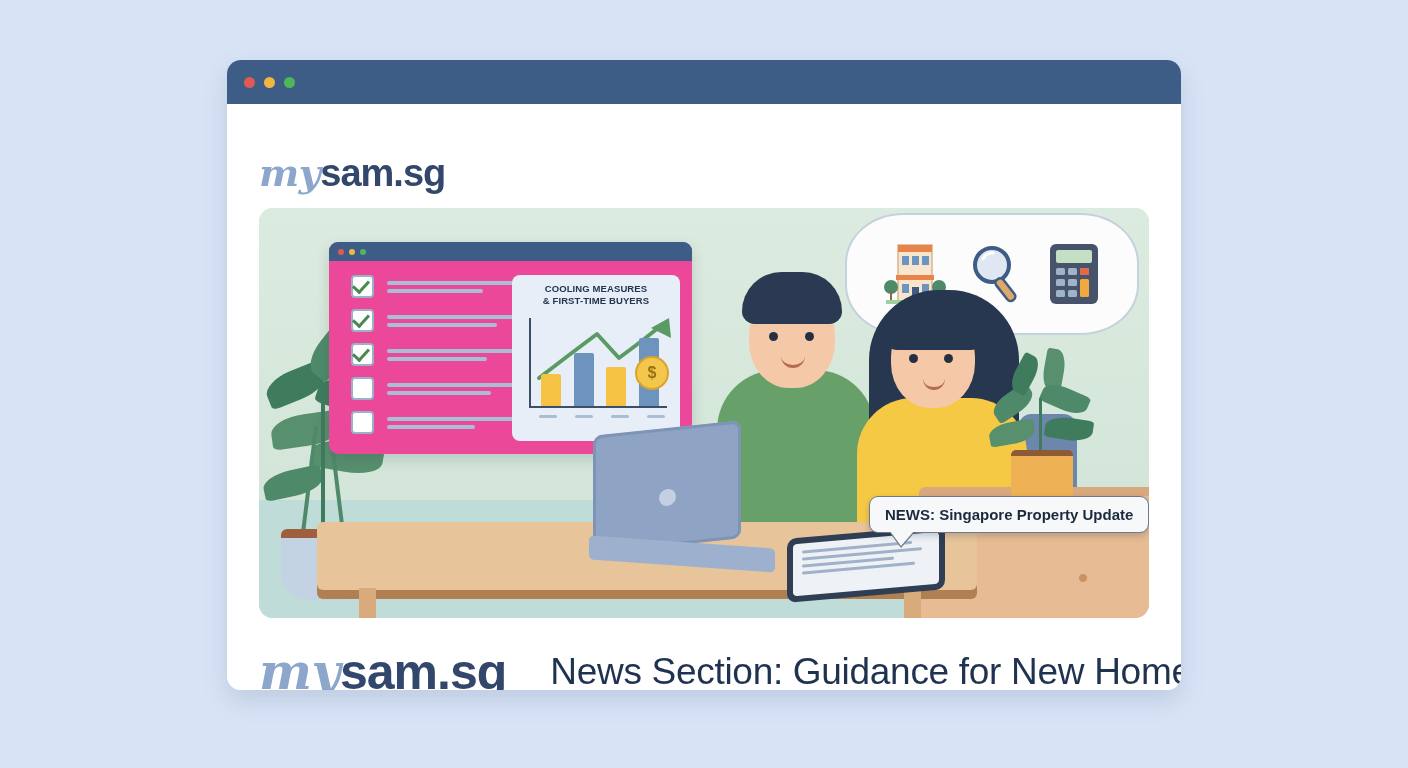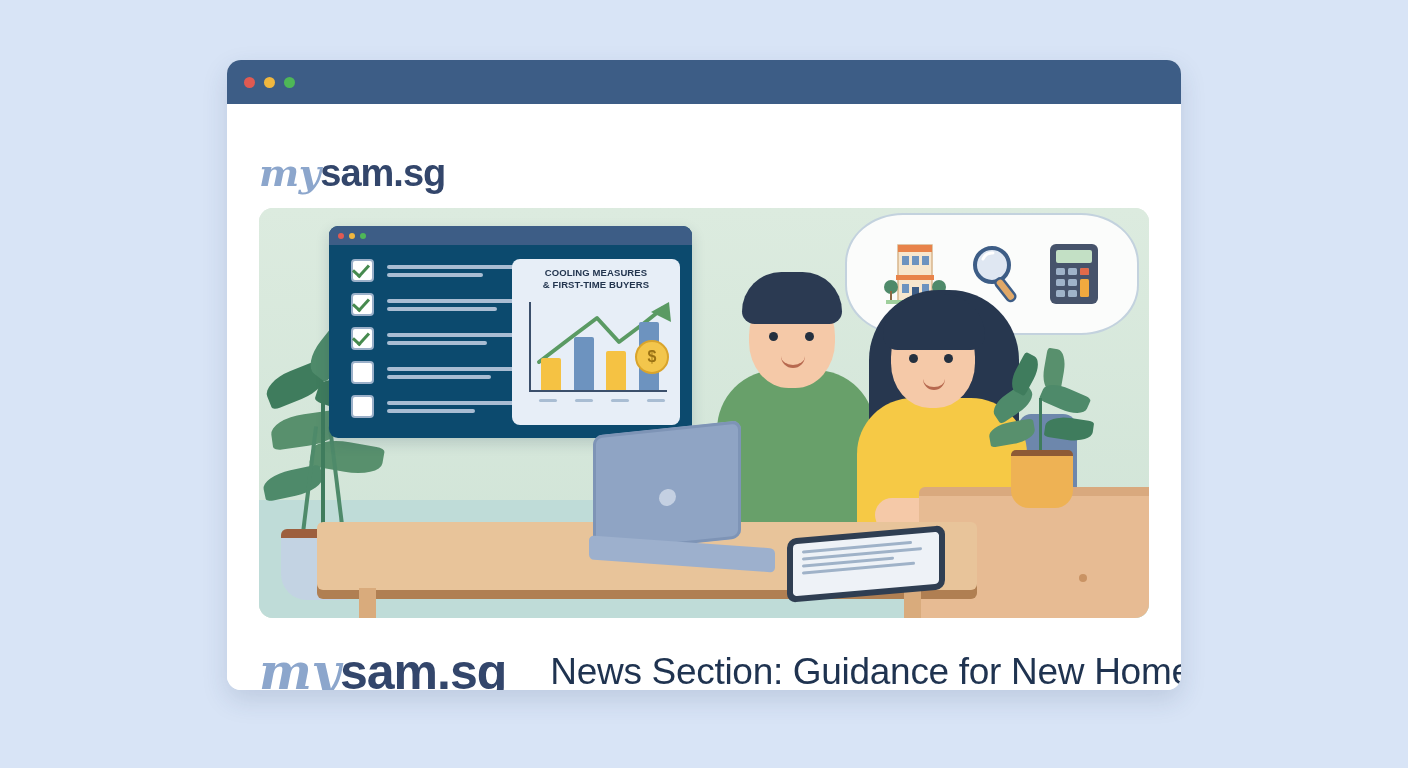--- a/index.html
+++ b/index.html
@@ -77,24 +77,24 @@
     position: absolute; inset: 0;
     background: linear-gradient(#dcebdf, #cfe3d6);
   }
   .floor {
     position: absolute; left: 0; right: 0; bottom: 0; height: 118px;
     background: #bfdcd8;
   }
 
   
   .mock {
-    position: absolute; left: 70px; top: 18px;
+    position: absolute; left: 70px; top: 34px;
     width: 363px; height: 212px;
     border-radius: 9px;
-    background: #0c4a6e;
+    background: #ec4899;
     box-shadow: 0 5px 14px rgba(40,60,90,.18);
     overflow: hidden;
   }
   .mock-bar {
     height: 19px; background: #3d5d86;
     display: flex; align-items: center; gap: 5px; padding-left: 9px;
   }
   .mock-dot { width: 6px; height: 6px; border-radius: 50%; }
   .mock-body { position: relative; height: 193px; padding: 14px 0 0 22px; }
   .check-row { display: flex; align-items: center; gap: 13px; margin-bottom: 11px; }
@@ -485,20 +485,21 @@
 
         <div class="tablet">
           <div class="tablet-screen">
             <span class="tl" style="width:86%"></span>
             <span class="tl" style="width:94%"></span>
             <span class="tl" style="width:72%"></span>
             <span class="tl" style="width:88%"></span>
           </div>
         </div>
 
+        <div class="callout">NEWS: Singapore Property Update</div>
       </div>
 
       <div class="footer">
         <div class="logo footer-logo">
           <span class="my">my</span>
             <span class="sam">sam.sg</span>
         </div>
         <span class="divider"></span>
         <span class="footer-title">News Section: Guidance for New Homeowners</span>
       </div>

